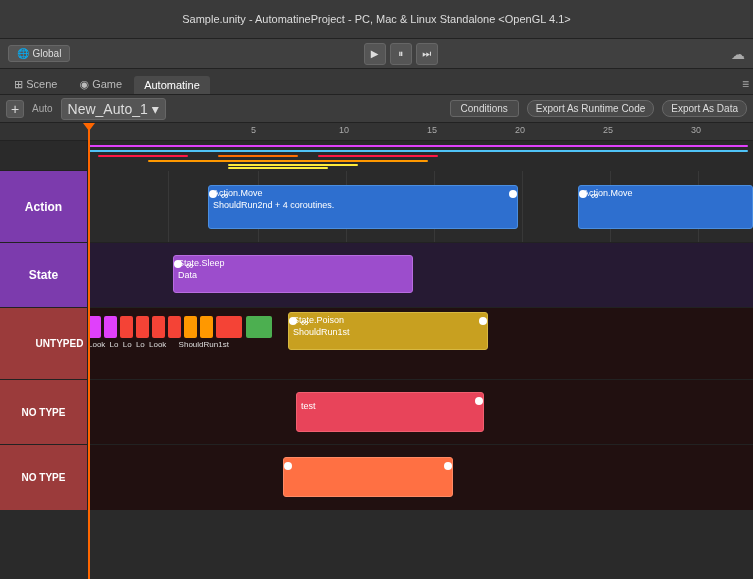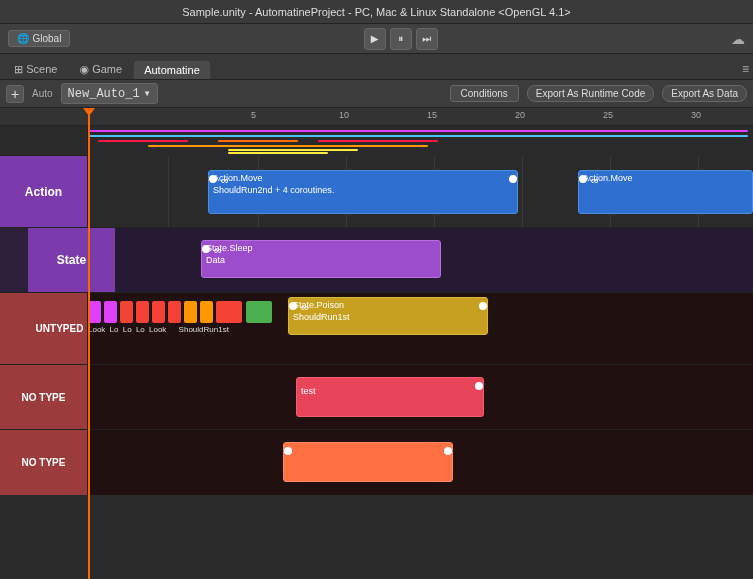--- a/index.html
+++ b/index.html
@@ -1,21 +1,21 @@
 <!DOCTYPE html>
 <html><head>
   <meta charset="utf-8">
   <style>
     * { margin: 0; padding: 0; box-sizing: border-box; }
     body { width: 753px; height: 579px; overflow: hidden; background: #1a1a1a; font-family: -apple-system, BlinkMacSystemFont, 'Helvetica Neue', Arial, sans-serif; font-size: 11px; color: #ccc; }
 
     
     .title-bar {
       background: #3a3a3a;
-      height: 24px;
+      height: 39px;
       display: flex;
       align-items: center;
       justify-content: center;
       color: #ddd;
       font-size: 11px;
       border-bottom: 1px solid #222;
     }
 
     
     .toolbar {
@@ -88,22 +88,22 @@
       border-bottom: 1px solid #222;
     }
     .add-btn {
       background: #555; border: 1px solid #666; border-radius: 3px;
       color: #ddd; width: 18px; height: 18px; display: flex; align-items: center; justify-content: center;
       cursor: pointer; font-size: 14px;
     }
     .auto-label { color: #aaa; font-size: 10px; }
     .dropdown {
       background: #555; border: 1px solid #666; border-radius: 3px;
-      color: #ddd; padding: 2px 6px; font-size: 12px; cursor: pointer;
-      display: flex; align-items: center; gap: 4px; font-family: Liberation Mono, monospace;
+      color: #ddd; padding: 2px 6px; font-size: 14px; cursor: pointer;
+      display: flex; align-items: center; gap: 4px;
     }
     .conditions-btn {
       background: #4a4a4a; border: 1px solid #666; border-radius: 3px;
       color: #ddd; padding: 2px 10px; font-size: 10px; cursor: pointer;
       margin-left: auto;
     }
     .export-btn {
       background: #4a4a4a; border: 1px solid #666; border-radius: 8px;
       color: #ddd; padding: 2px 8px; font-size: 10px; cursor: pointer;
     }
@@ -164,21 +164,21 @@
       min-width: 88px;
       display: flex;
       align-items: center;
       justify-content: center;
       font-size: 12px;
       font-weight: bold;
       color: #fff;
       border-right: 1px solid #222;
     }
     .label-action { background: #7c3bad; }
-    .label-state { background: #7c3bad; margin-left: 28px; }
+    .label-state { background: #7c3bad; }
     .label-untyped { background: #9b3b3b; }
     .label-notype1 { background: #9b3b3b; }
     .label-notype2 { background: #9b3b3b; }
     .label-colorlines { background: #2a2a2a; width: 88px; min-width: 88px; border-right: 1px solid #222; }
 
     .track-content {
       flex: 1;
       position: relative;
       background: #2a2a2a;
       overflow: hidden;

